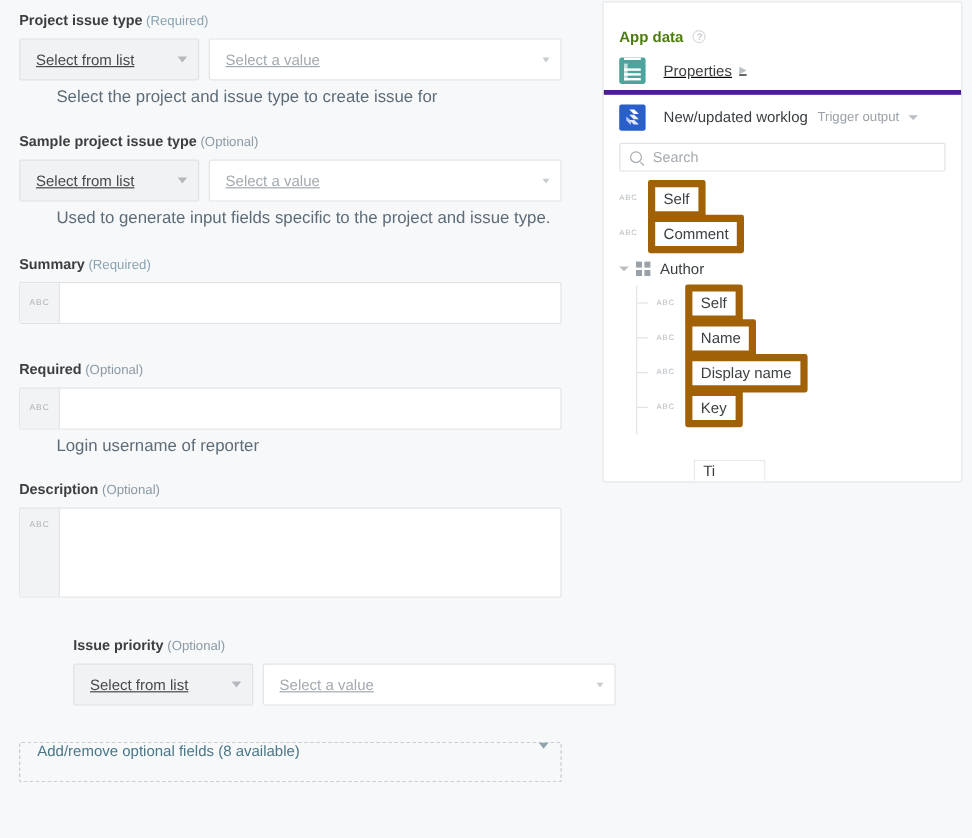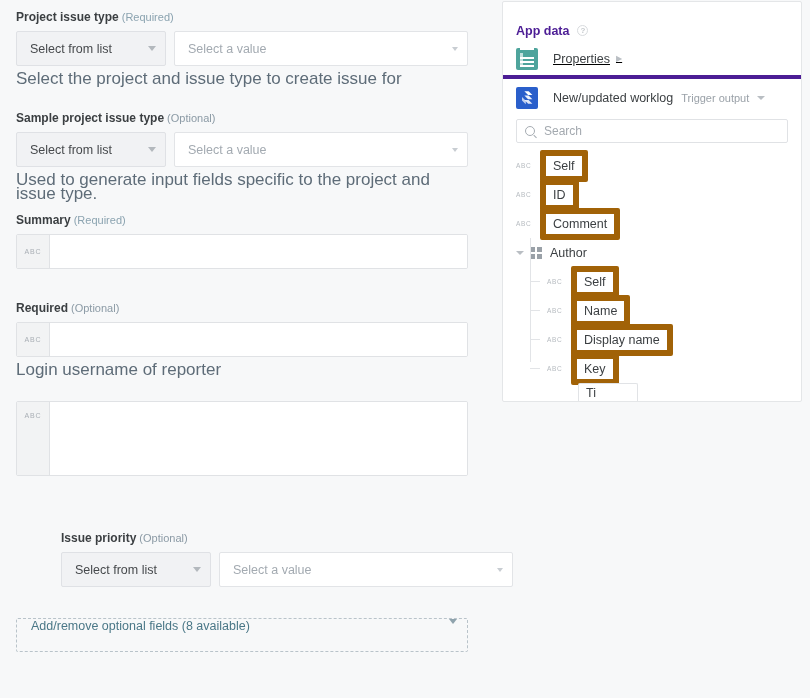--- a/index.html
+++ b/index.html
@@ -30,24 +30,25 @@
   }
   .req-tag {
     font-weight: normal;
     font-size: 11px;
     color: #8b9aa5;
     margin-left: 3px;
   }
   .req-tag.required { color: #8ba3b0; }
 
   .help-text {
-    font-size: 17px;
+    font-size: 14px;
     color: #5e6c78;
     margin-top: 6px;
     line-height: 14px;
+    margin-left: 31px;
   }
 
   
   .dd-row { display: flex; gap: 0; }
   .select-box {
     height: 35px;
     border: 1px solid #dfe1e5;
     background: #f1f2f4;
     border-radius: 2px;
     display: flex;
@@ -59,21 +60,21 @@
     cursor: pointer;
   }
   .select-box.left-dd { width: 150px; }
   .select-box.value-dd {
     width: 294px;
     margin-left: 8px;
     background: #ffffff;
     color: #a3aab1;
     border-color: #e2e4e7;
   }
-  .select-box .lbl { flex: 1; }
+  .select-box .lbl { flex: 1; text-decoration: underline; }
   .caret {
     width: 0; height: 0;
     border-left: 4.5px solid transparent;
     border-right: 4.5px solid transparent;
     border-top: 5px solid #b3b8bd;
     margin-left: 6px;
     flex-shrink: 0;
   }
   .value-dd .caret { border-top-color: #c8cdd2; border-left-width:3.5px; border-right-width:3.5px; border-top-width:4px;}
 
@@ -140,21 +141,21 @@
   }
   .panel-head {
     display: flex;
     align-items: center;
     padding: 17px 0 0 13px;
     height: 40px;
   }
   .panel-title {
     font-size: 12.5px;
     font-weight: bold;
-    color: #4c1d95;
+    color: #4d7c0f;
   }
   .q-icon {
     width: 11px; height: 11px;
     border-radius: 50%;
     border: 1px solid #d8dbde;
     color: #c5c9cd;
     font-size: 8px;
     line-height: 9px;
     text-align: center;
     margin-left: 8px;
@@ -368,20 +369,23 @@
       <span>Required</span><span class="req-tag">(Optional)</span>
     </div>
     <div class="abc-input single">
       <div class="abc-tag">ABC</div>
       <input class="abc-field" value="" style="">
     </div>
     <div class="help-text">Login username of reporter</div>
   </div>
 
   <div class="field-group" style="top:401px;">
+    <div class="field-label">
+      <span>Description</span><span class="req-tag">(Optional)</span>
+    </div>
     <div class="abc-input multi">
       <div class="abc-tag">ABC</div>
       <textarea class="abc-field" style=""></textarea>
     </div>
   </div>
 
   <div class="field-group" style="top:531px;margin-left:45px;">
     <div class="field-label">
       <span>Issue priority</span><span class="req-tag">(Optional)</span>
     </div>
@@ -446,24 +450,20 @@
     </div>
   </div>
 
   <div class="tree">
 
     <div class="tree-row">
       <span class="abc-mini">ABC</span>
       <span class="chip">Self</span>
     </div>
 
-    <div class="tree-row">
-      <span class="abc-mini">ABC</span>
-      <span class="chip">ID</span>
-    </div>
 
     <div class="tree-row">
       <span class="abc-mini">ABC</span>
       <span class="chip">Comment</span>
     </div>
 
     <div class="tree-row">
       <span class="tw"></span>
       <span class="grid-ico">
         <span></span>

